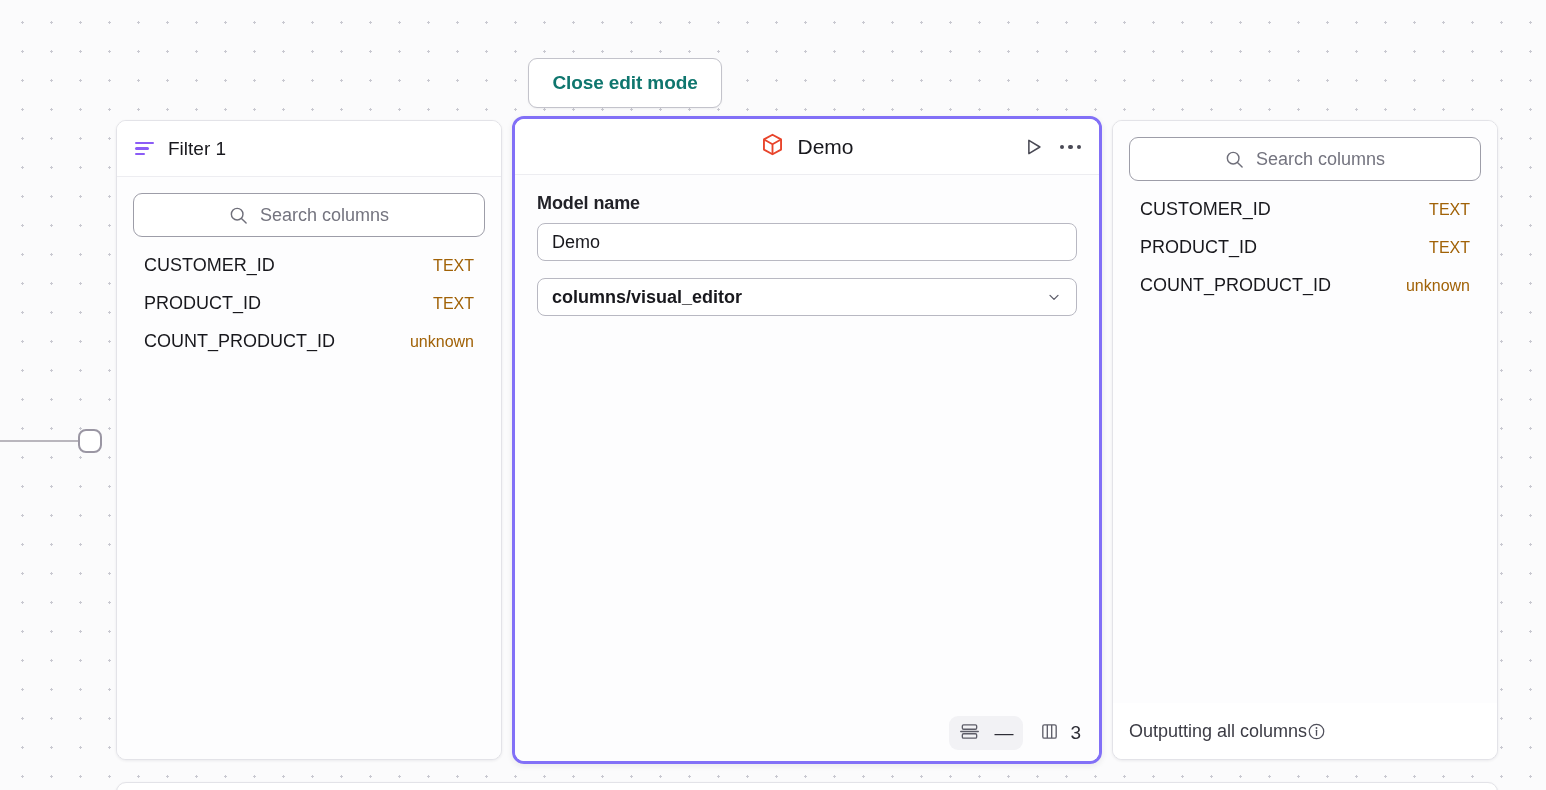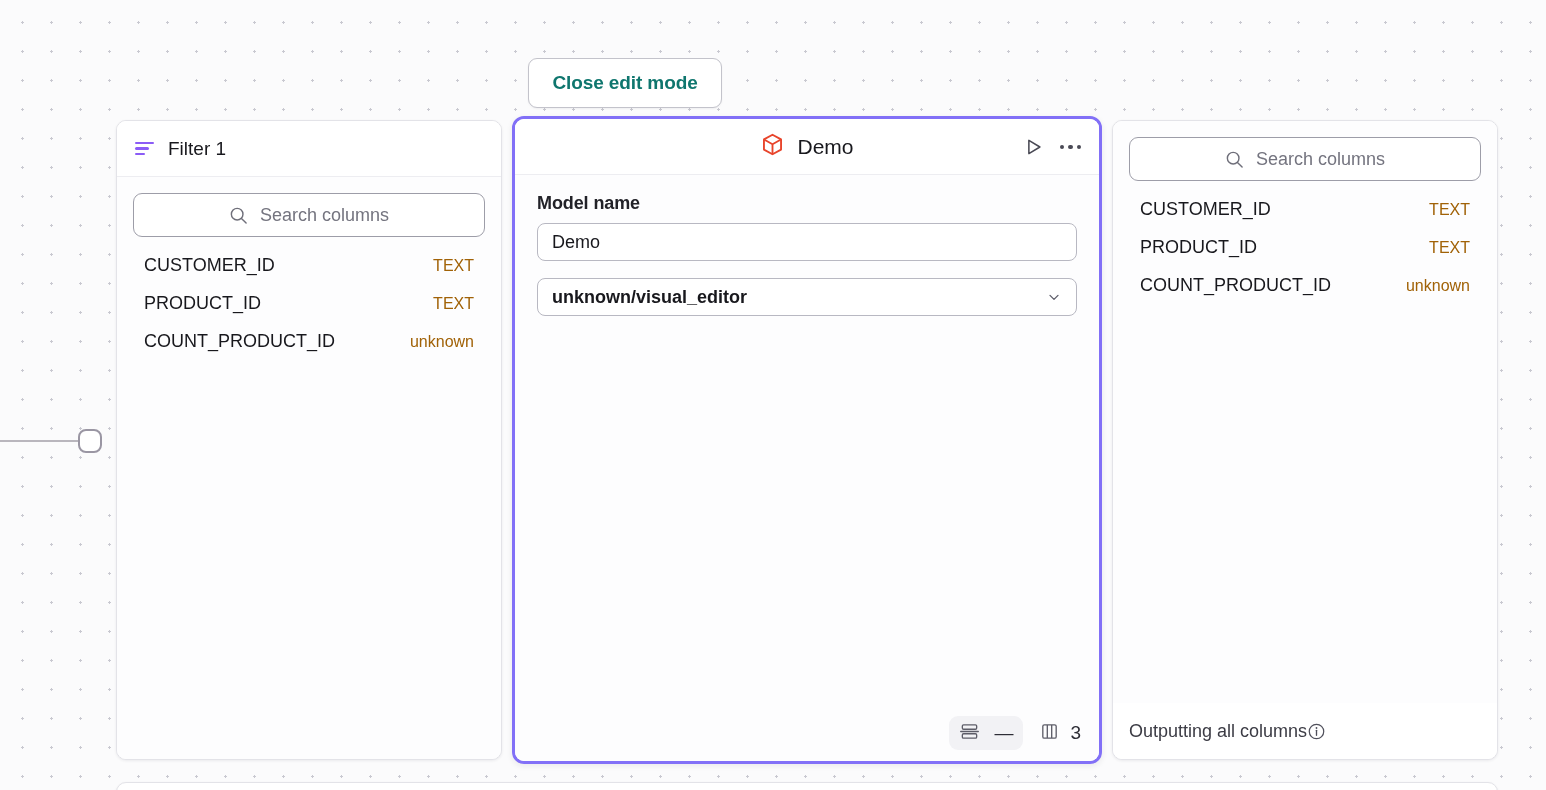--- a/index.html
+++ b/index.html
@@ -304,21 +304,21 @@
             <i></i>
         </span>
       </span>
     </div>
 
     <div class="panel-body">
       <div class="field-label">Model name</div>
       <div class="field-input">Demo</div>
 
       <div class="field-select">
-        <span>unknown/visual_editor</span>
+        <span>columns/visual_editor</span>
         <span class="chev">
           <svg width="16" height="16" viewBox="0 0 20 20" fill="none">
             <path d="M5 8l5 5 5-5" stroke="#5c5c68" stroke-width="1.6" stroke-linecap="round" stroke-linejoin="round"></path>
           </svg>
         </span>
       </div>
     </div>
 
     <div class="model-footer">
       <span class="seg-group">

